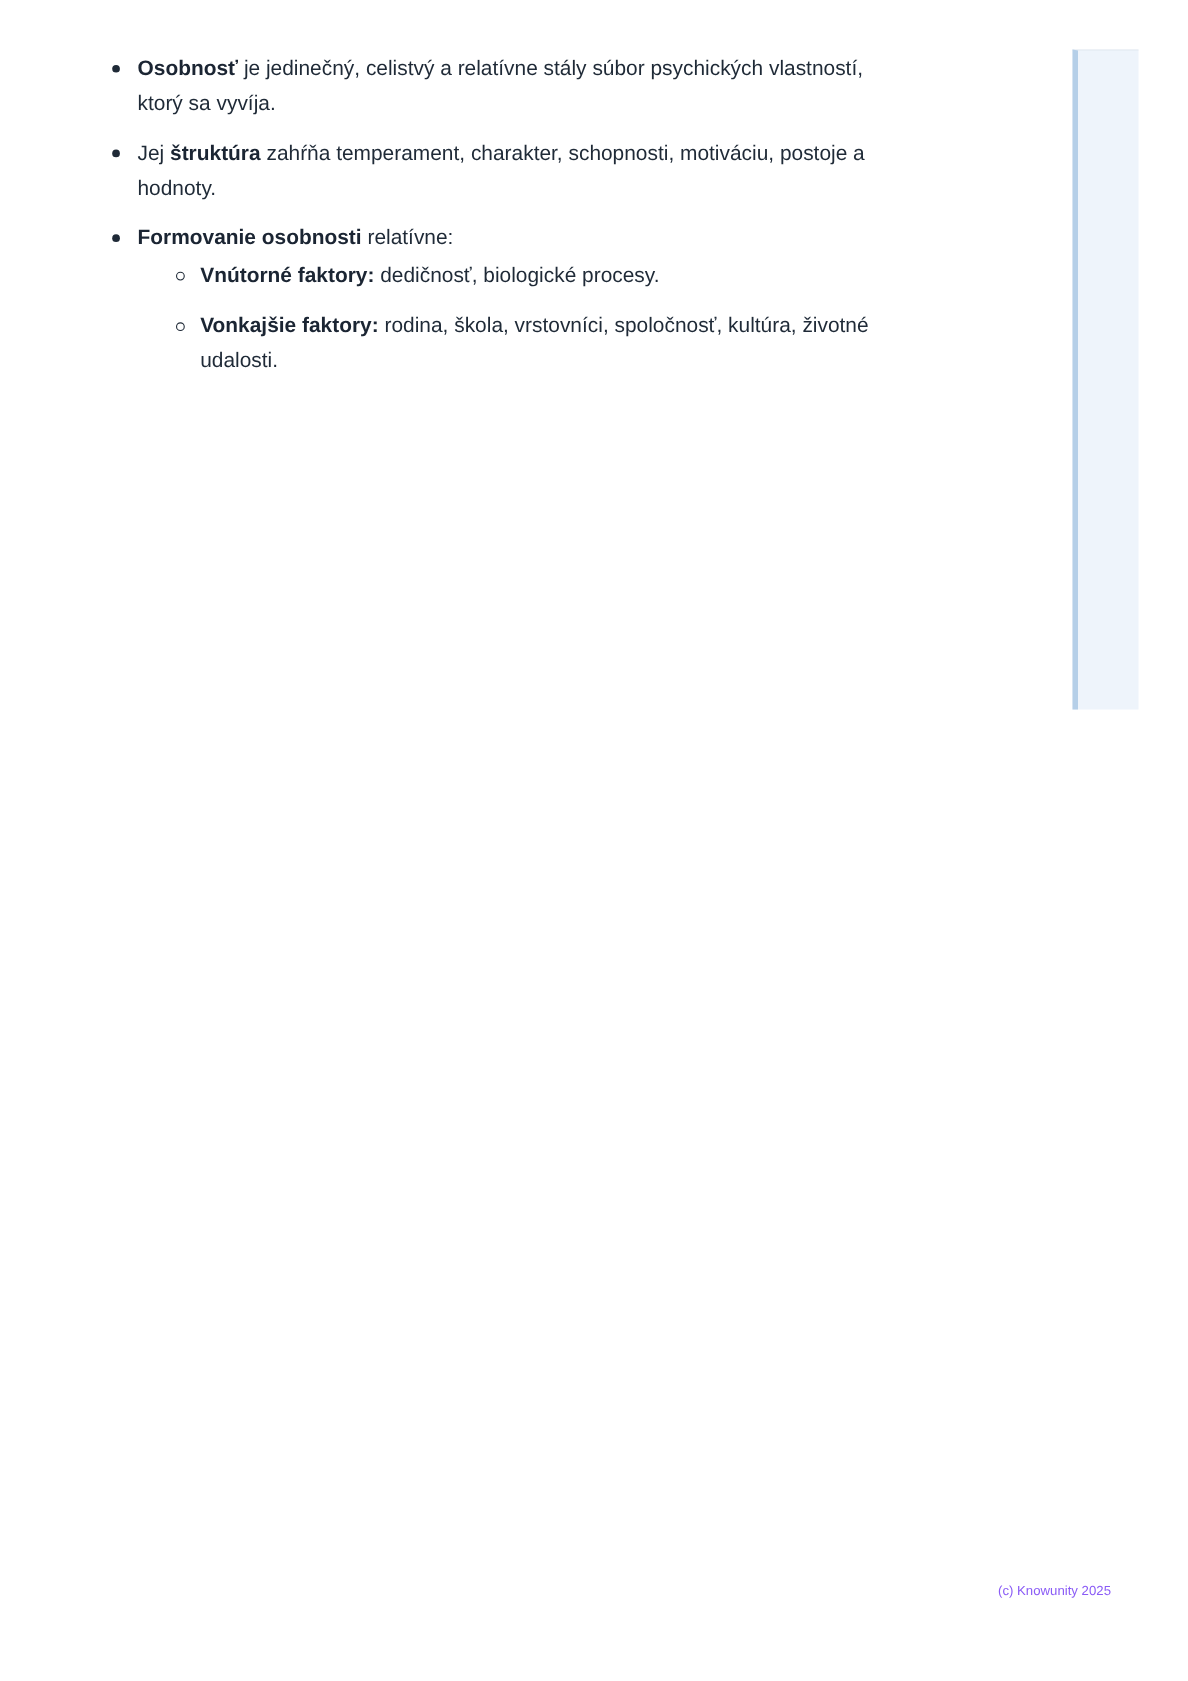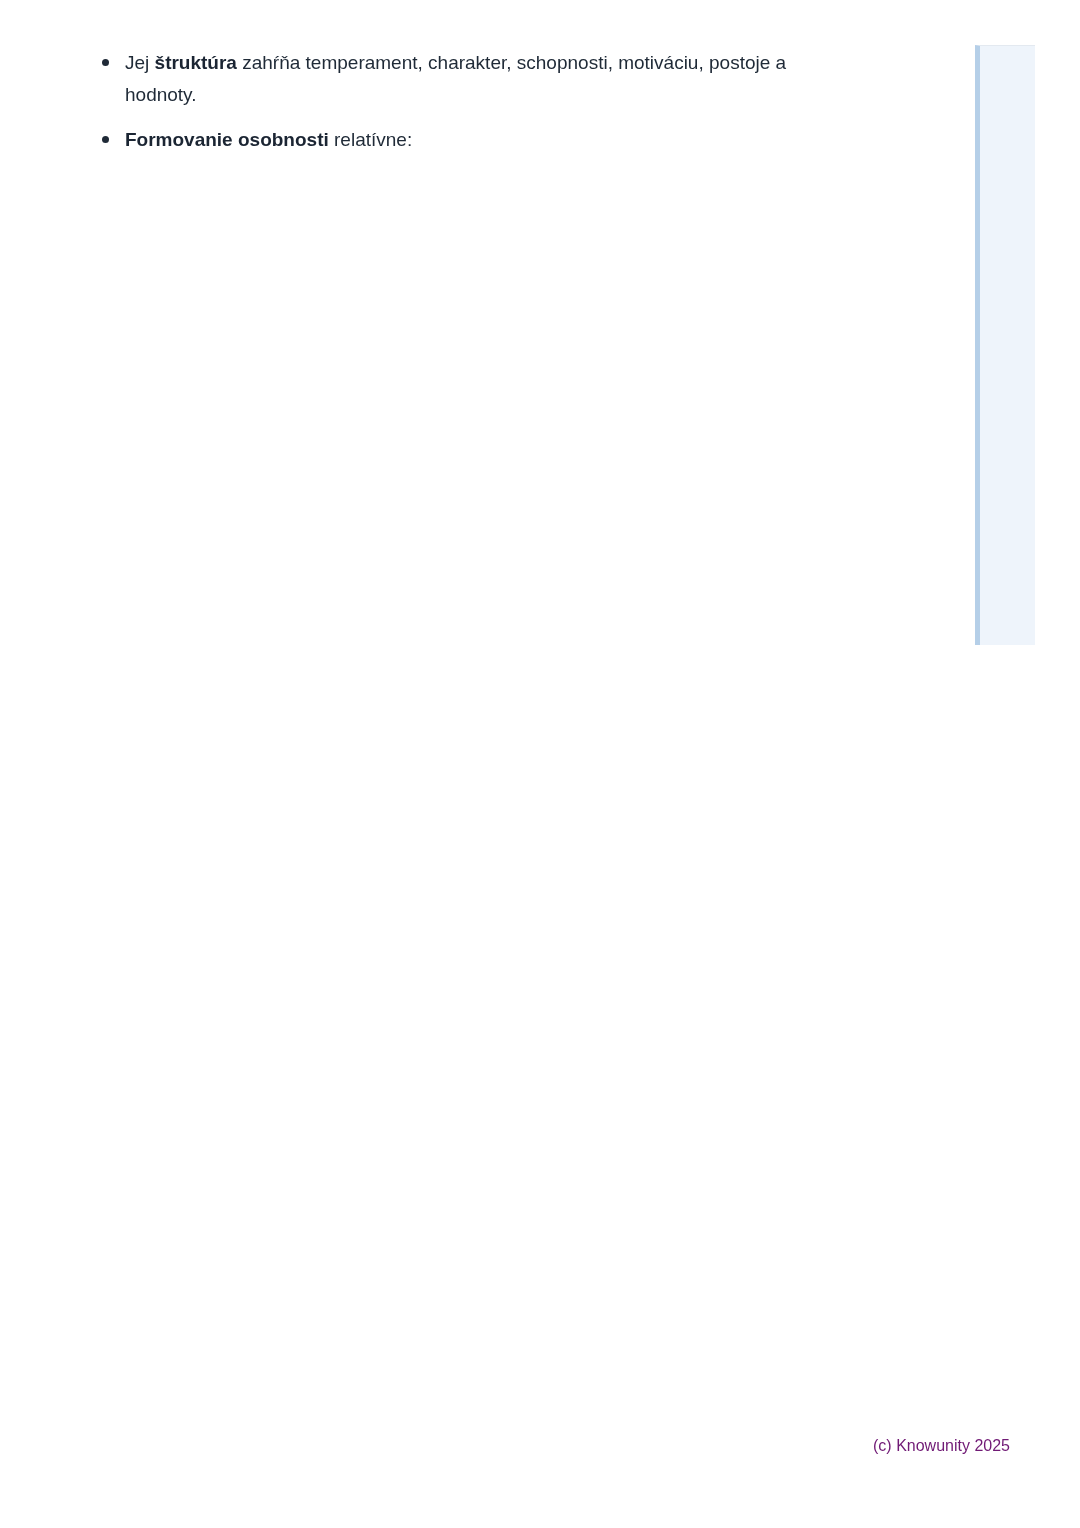--- a/index.html
+++ b/index.html
@@ -66,28 +66,32 @@
     height: 8px;
     background: transparent;
     border: 1.6px solid #1f2a37;
   }
   .runs b { font-weight: bold; color: #1b2533; }
   
   .footer {
     position: absolute;
     right: 70px;
     top: 1437px;
-    font-size: 16px;
+    font-size: 12px;
     line-height: 18px;
-    color: #701a75;
+    color: #8b5cf6;
   }
 </style>
 </head>
 <body style="color: rgb(31, 42, 55);">
 
 <div class="edge-highlight" style="background: rgb(238, 244, 251); border-left-color: rgb(181, 207, 232);"></div>
 
 <ul class="bullets" id="bullet-list">
+    <li class="item level1"><span class="marker disc"></span><span class="runs"><b>Osobnosť</b><span> je jedinečný, celistvý a relatívne stály súbor psychických vlastností, ktorý sa vyvíja.</span></span></li>
     <li class="item level1"><span class="marker disc"></span><span class="runs"><span>Jej </span><b>štruktúra</b><span> zahŕňa temperament, charakter, schopnosti, motiváciu, postoje a hodnoty.</span></span></li>
-    <li class="item level1"><span class="marker disc"></span><span class="runs"><b>Formovanie osobnosti</b><span> relatívne:</span></span></li>
+    <li class="item level1"><span class="marker disc"></span><span class="runs"><b>Formovanie osobnosti</b><span> relatívne:</span></span><ul class="sublist">
+        <li class="item level2"><span class="marker circle"></span><span class="runs"><b>Vnútorné faktory:</b><span> dedičnosť, biologické procesy.</span></span></li>
+        <li class="item level2"><span class="marker circle"></span><span class="runs"><b>Vonkajšie faktory:</b><span> rodina, škola, vrstovníci, spoločnosť, kultúra, životné udalosti.</span></span></li>
+      </ul></li>
   </ul>
 
 <div class="footer">(c) Knowunity 2025</div>
 
 </body></html>

